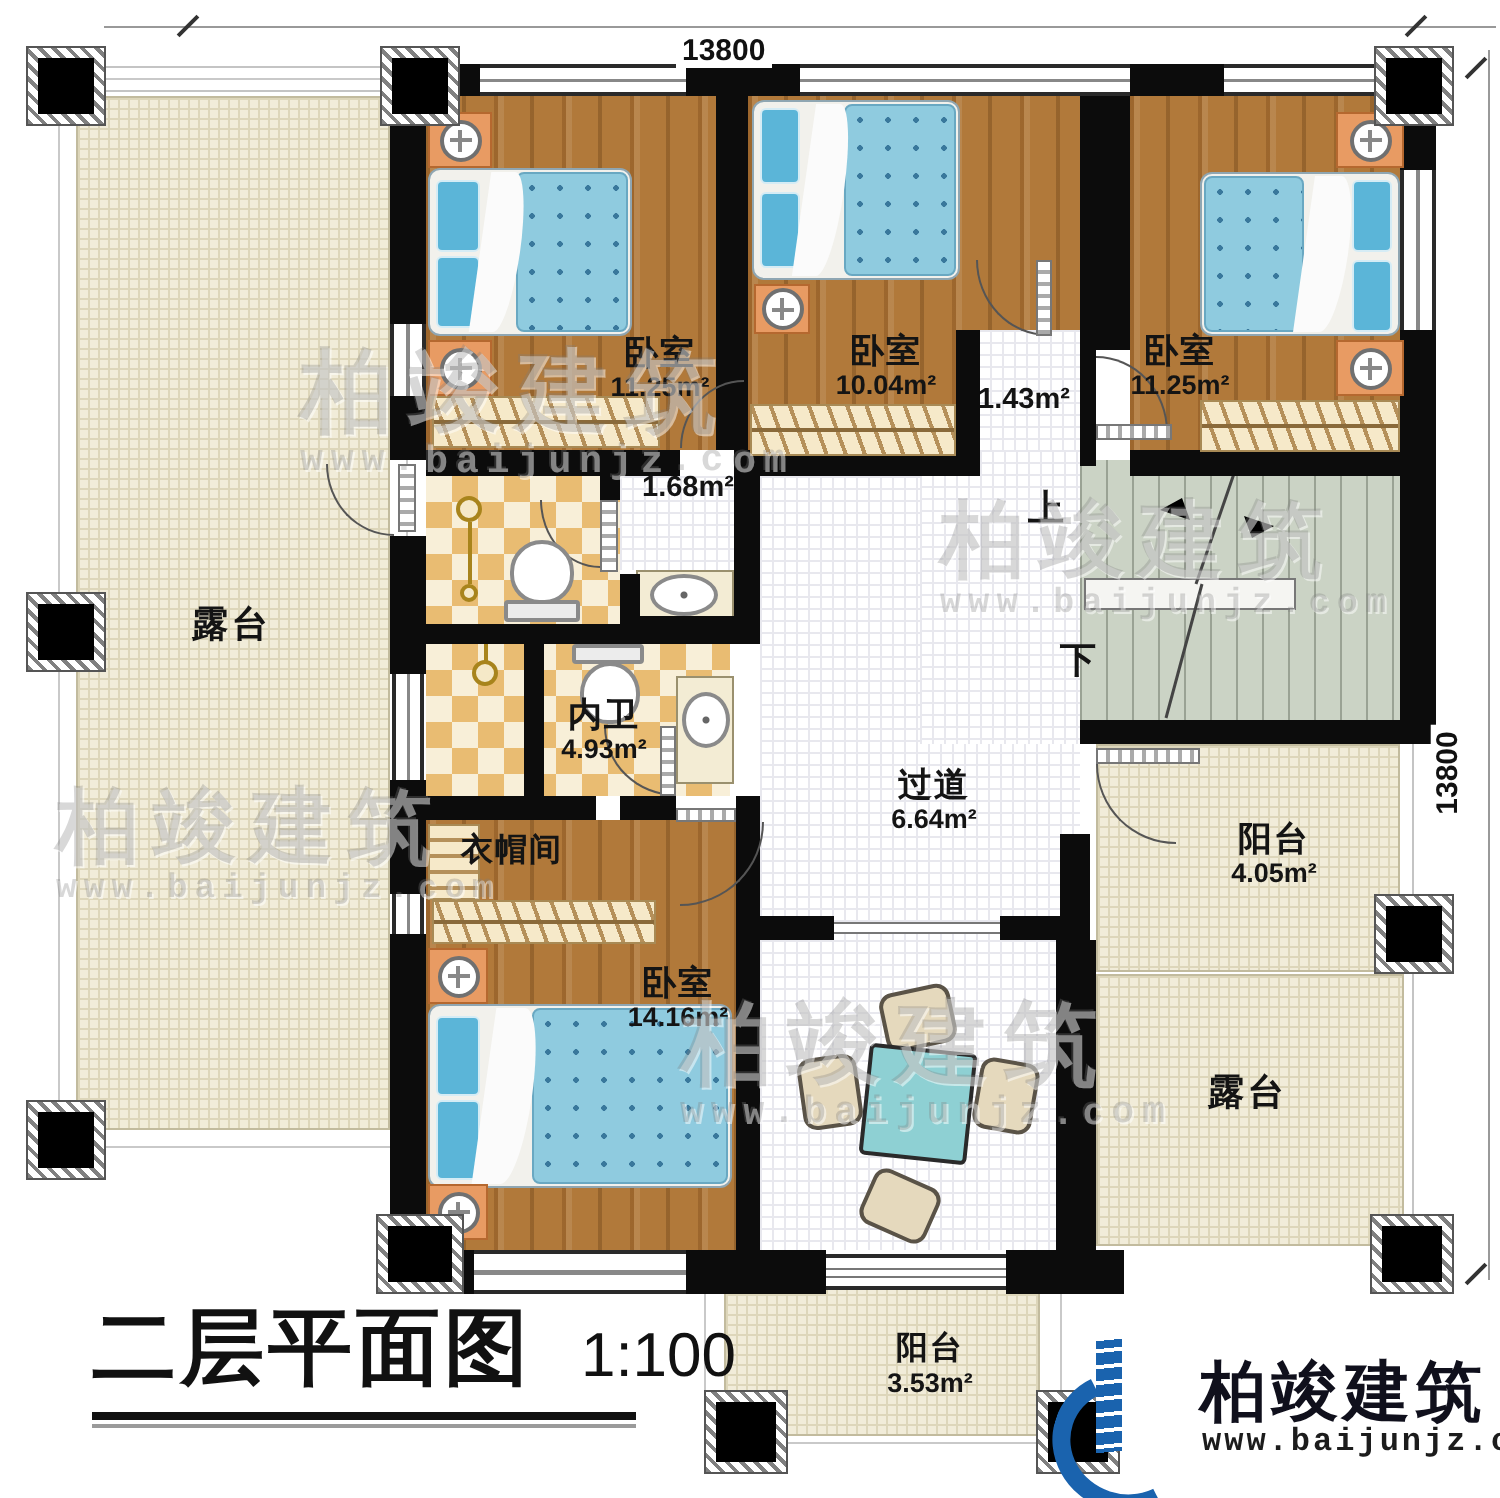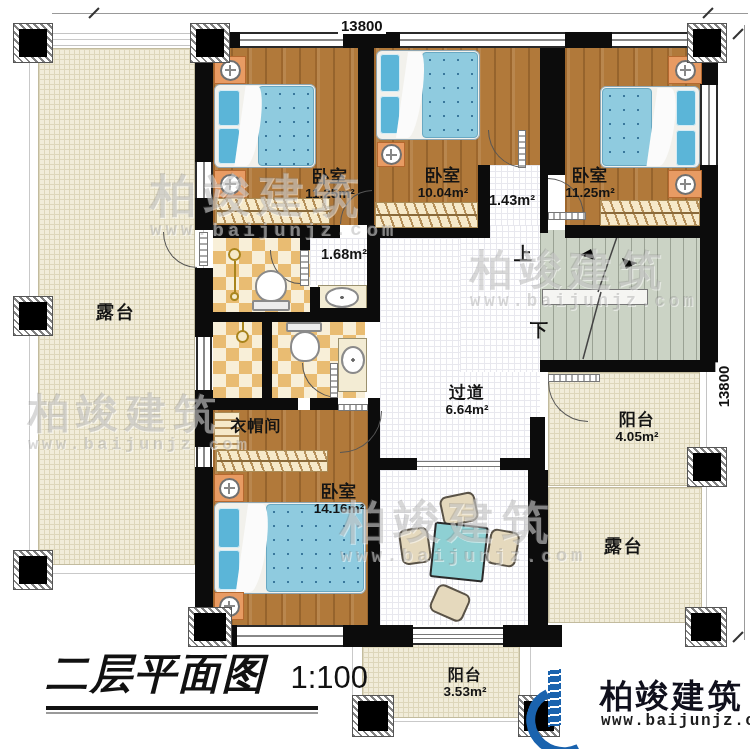--- a/index.html
+++ b/index.html
@@ -72,21 +72,21 @@
   .stxt{position:absolute;font-size:18px;font-weight:700;color:#141414;z-index:8;}
   .dimtxt{position:absolute;font-size:15px;font-weight:700;color:#111;background:#fff;padding:0 3px;z-index:8;}
   .dline{background:#999;z-index:1;}
   .dtick{background:#333;width:2px;height:14px;transform:rotate(45deg);z-index:2;}
   .wm{position:absolute;color:rgba(125,125,125,.30);font-weight:700;z-index:9;pointer-events:none;
       white-space:nowrap;text-shadow:1px 1px 0 rgba(255,255,255,.5);}
   .wm .l1{font-size:46px;letter-spacing:8px;display:block;line-height:1;}
   .wm .l2{font-size:19px;letter-spacing:4px;display:block;line-height:1.3;font-family:"Liberation Mono","DejaVu Sans Mono",monospace;}
   
   #titleblock{position:absolute;left:46px;top:646px;z-index:10;color:#111;}
-  #titleblock .t1{font-size:42px;font-weight:700;letter-spacing:2px;display:inline-block;vertical-align:baseline;font-style:italic;}
+  #titleblock .t1{font-size:42px;font-weight:700;letter-spacing:2px;display:inline-block;vertical-align:baseline;}
   #titleblock .t2{font-size:31px;font-weight:400;display:inline-block;margin-left:20px;vertical-align:baseline;}
   #titleblock .ul1{height:4px;background:#111;margin-top:4px;width:272px;}
   #titleblock .ul2{height:2px;background:#9a9a9a;margin-top:2px;width:272px;}
   #titleblock .t3{font-size:18px;font-weight:700;margin-top:8px;letter-spacing:1px;}
   #titleblock .t3 span{margin-right:6px;}
   #titleblock .gap{display:inline-block;width:34px;}
   
   #logo{position:absolute;left:520px;top:652px;width:228px;height:94px;z-index:10;}
   .lg-swoosh{position:absolute;left:6px;top:34px;width:56px;height:52px;border:9px solid #1a63ae;border-radius:50%;
     border-top-color:transparent;border-right-color:transparent;transform:rotate(18deg);}
@@ -325,22 +325,26 @@
     <span class="nm">卧室</span>
     <span class="ar">10.04m²</span>
   </div>
   <div class="rlabel" style="left:545px;top:166px;width:90px;">
     <span class="nm">卧室</span>
     <span class="ar">11.25m²</span>
   </div>
   <div class="rlabel" style="left:472px;top:192px;width:80px;">
     <span class="ar" style="font-size:14.5px;">1.43m²</span>
   </div>
-  <div class="rlabel" style="left:306px;top:246px;width:76px;">
+  <div class="rlabel" style="left:306px;top:236px;width:76px;">
     <span class="ar" style="font-size:14.5px;">1.68m²</span>
+  </div>
+  <div class="rlabel" style="left:262px;top:348px;width:80px;">
+    <span class="nm">内卫</span>
+    <span class="ar">4.93m²</span>
   </div>
   <div class="rlabel" style="left:425px;top:383px;width:84px;">
     <span class="nm">过道</span>
     <span class="ar">6.64m²</span>
   </div>
   <div class="rlabel" style="left:214px;top:417px;width:84px;">
     <span class="nm" style="font-size:16px;">衣帽间</span>
   </div>
   <div class="rlabel" style="left:295px;top:482px;width:88px;">
     <span class="nm">卧室</span>

